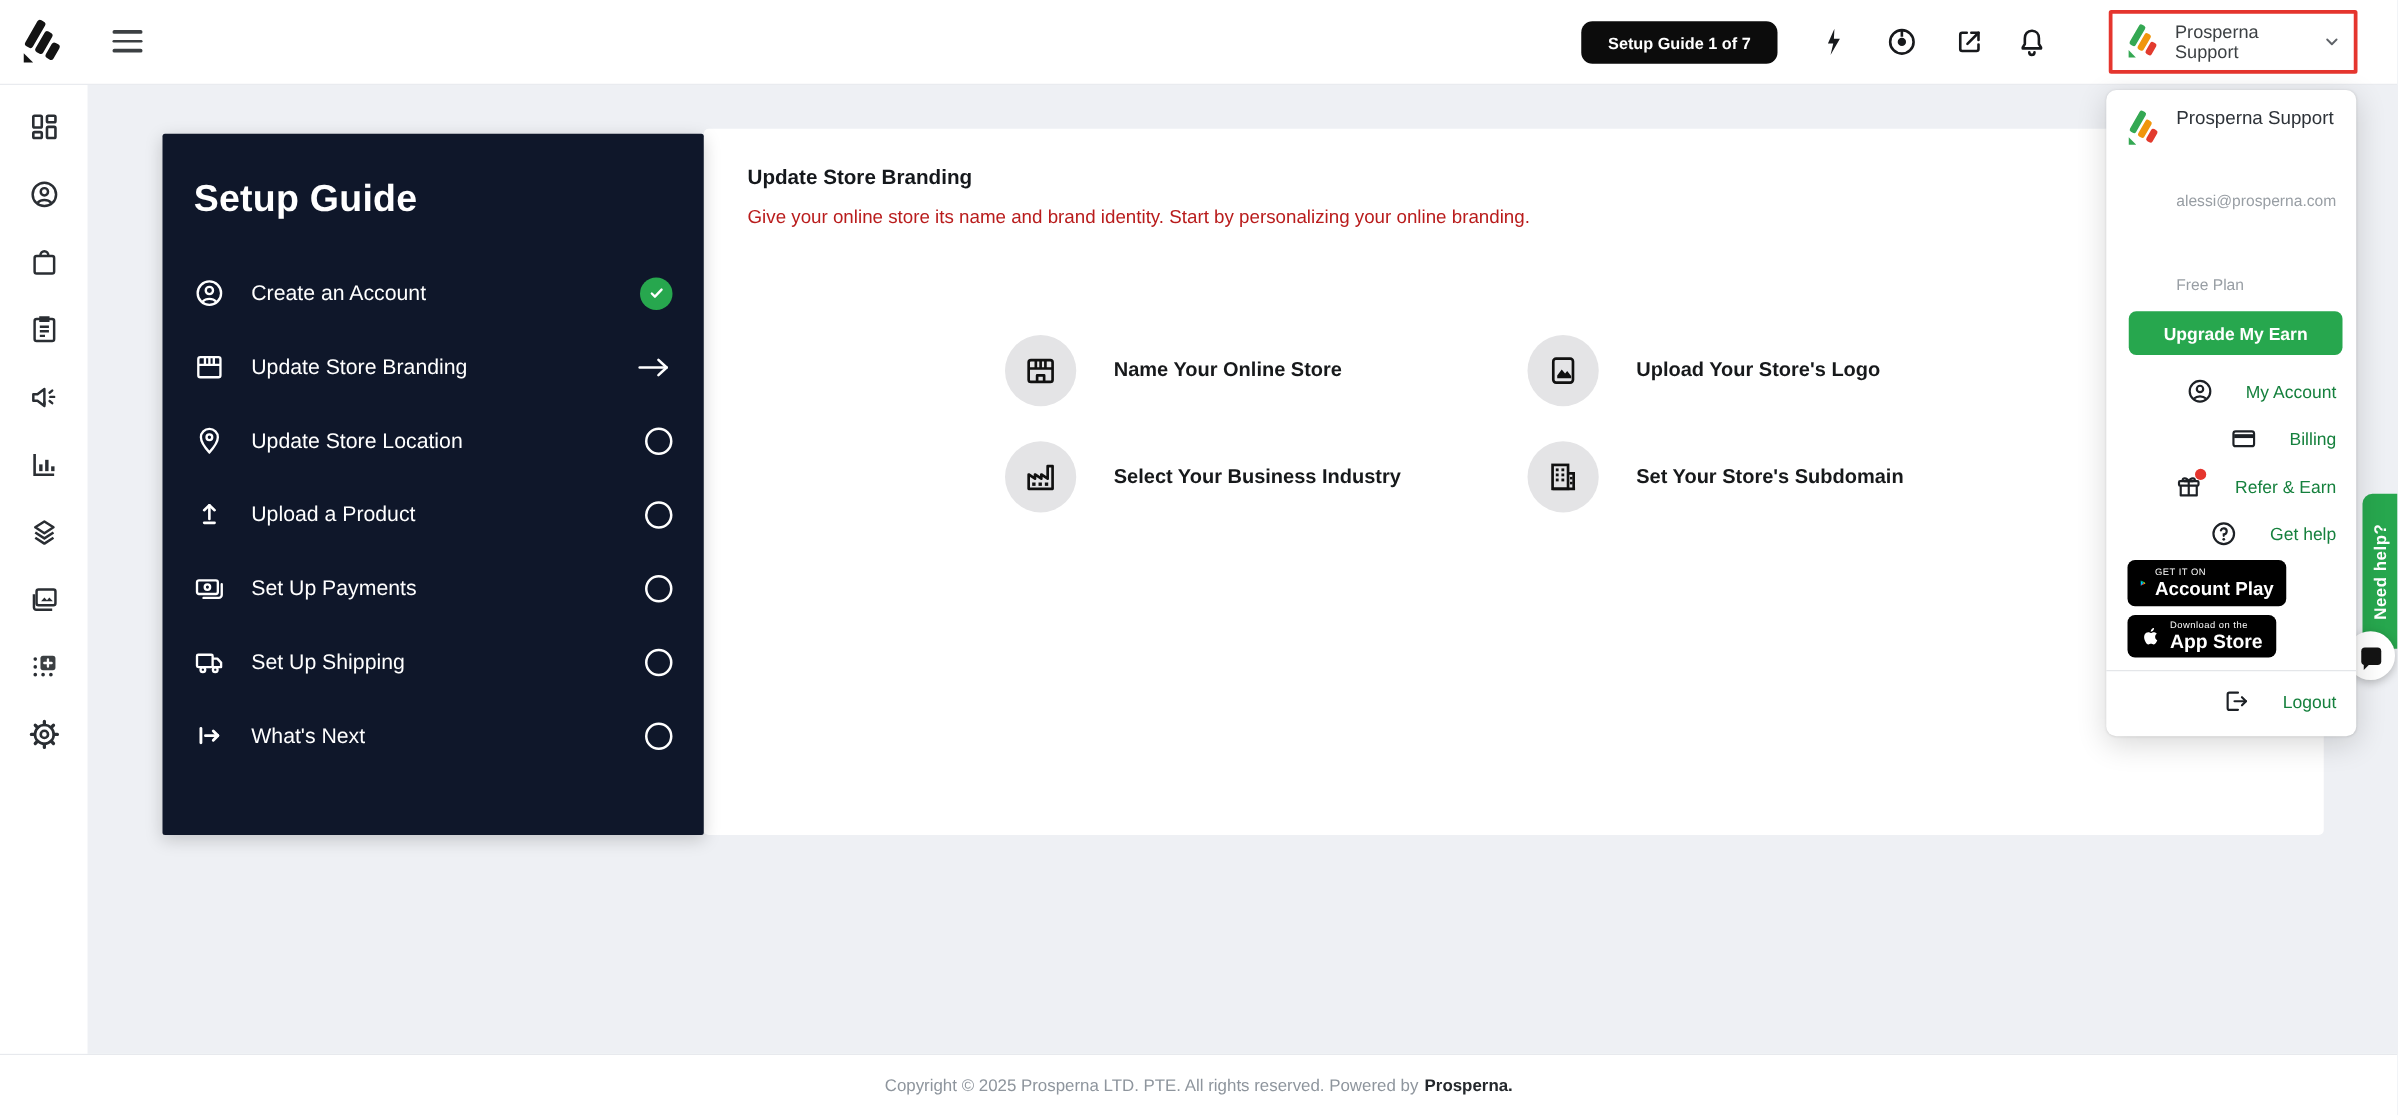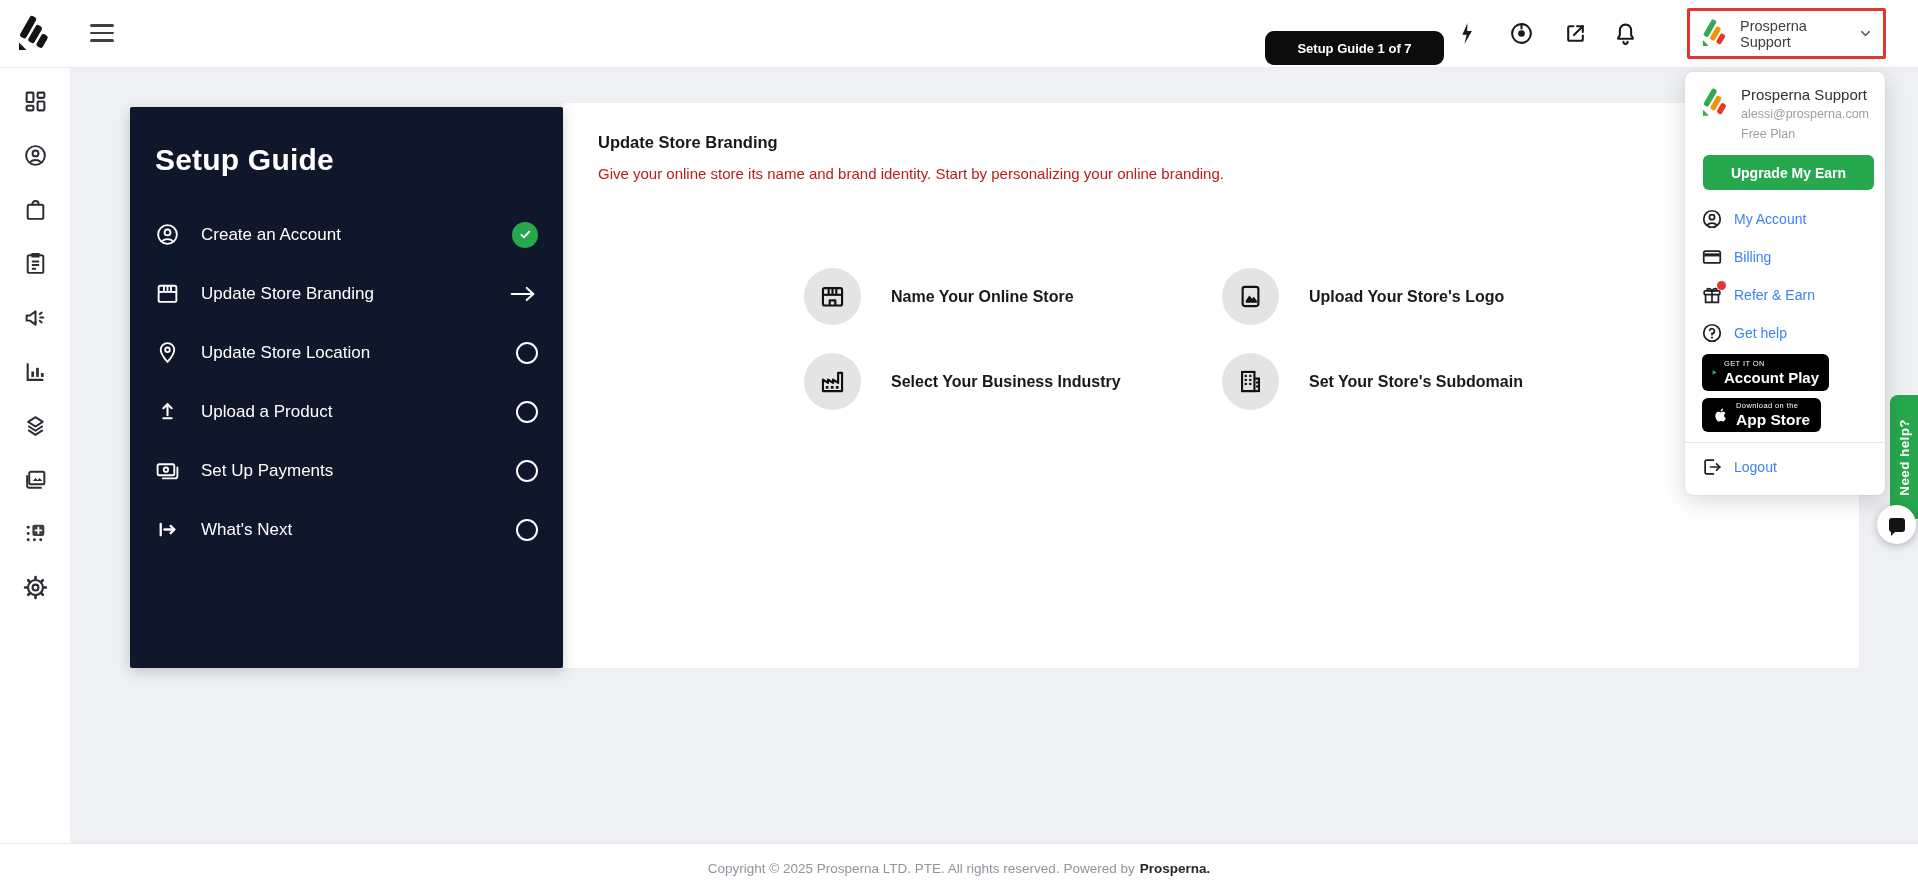--- a/index.html
+++ b/index.html
@@ -6,21 +6,21 @@
   html,body { width:1918px; height:892px; }
   body { font-family:"Liberation Sans", sans-serif; background:#eef0f4; overflow:hidden; }
   .screen { position:relative; width:1918px; height:892px; background:#eef0f4; }
 
   
   .topbar { position:absolute; left:0; top:0; width:1918px; height:68px; background:#fff;
             border-bottom:1px solid #e9ebef; z-index:30; }
   .brand-logo { position:absolute; left:14px; top:14px; width:40px; height:40px; }
   .hamburger { position:absolute; left:90px; top:24px; width:26px; height:20px; background:none; border:none; cursor:pointer; }
   .hamburger span { display:block; width:24px; height:2.6px; background:#3c4043; border-radius:2px; margin-bottom:5px; }
-  .pill { position:absolute; left:1265px; top:31px; width:179px; height:34px; border:none; border-radius:9px;
+  .pill { position:absolute; left:1265px; top:17px; width:157px; height:34px; border:none; border-radius:9px;
           background:#0c0c0c; color:#fff; font-size:13px; font-weight:700; cursor:pointer;
           font-family:"Liberation Sans",sans-serif; }
   .tb-icon { position:absolute; top:21px; width:26px; height:26px; background:none; border:none; color:#17191c; cursor:pointer; padding:0; }
   .tb-icon svg { width:25px; height:25px; }
   .account-btn { position:absolute; left:1687px; top:8px; width:199px; height:51px; background:#fff;
                  border:3px solid #e5352e; border-radius:2px; display:flex; align-items:center; gap:10px;
                  padding:0 10px 0 9px; cursor:pointer; }
   .account-btn .acct-label { font-size:14.5px; color:#3c4043; flex:1; text-align:left; }
   .chev { width:15px; height:15px; color:#5f6368; }
 
@@ -62,24 +62,24 @@
             border-top:1px solid #e7e9ed; display:flex; align-items:center; justify-content:center;
             font-size:13.5px; color:#8e959d; gap:5px; }
   .footer b { color:#24282c; font-weight:700; }
 
   
   .dropdown { position:absolute; left:1685px; top:72px; width:200px; background:#fff; border-radius:8px;
               box-shadow:0 6px 24px rgba(0,0,0,.16), 0 0 2px rgba(0,0,0,.1); z-index:40; padding-top:13px; }
   .dd-header { display:flex; padding:0 14px; gap:10px; }
   .dd-logo { width:32px; height:32px; flex:none; margin-top:2px; }
   .dd-name { font-size:15px; font-weight:500; color:#2d3238; line-height:1.35; }
-  .dd-email,.dd-plan { font-size:12.5px; color:#989ea4; line-height:1.55; }
+  .dd-email,.dd-plan { font-size:12.5px; color:#989ea4; line-height:1.55;margin-top:47px; }
   .dd-upgrade { display:block; margin:11px 11px 10px 18px; width:171px; height:35px; background:#27a74e; border:none;
                 border-radius:6px; color:#fff; font-size:14px; font-weight:700; cursor:pointer; font-family:"Liberation Sans",sans-serif; }
-  .dd-item { display:flex; align-items:center; gap:11px; height:38px; padding:0 16px; cursor:pointer; color:#3b82f6; }
+  .dd-item { display:flex; align-items:center; gap:26px; height:38px; padding:0 16px; cursor:pointer; color:#15803d;justify-content:flex-end; }
   .dd-item svg { width:22px; height:22px; flex:none; color:#1d2126; }
   .dd-item .dd-ilabel { font-size:14px; }
   .gift-wrap { position:relative; width:22px; height:22px; flex:none; }
   .gift-wrap svg { position:absolute; left:0; top:0; }
   .red-dot { position:absolute; right:-3px; top:-3px; width:9px; height:9px; border-radius:50%; background:#e5352e; }
   .badges { padding:2px 0 0 17px; }
   .store-badge { display:flex; align-items:center; background:#000; border-radius:6px; color:#fff; cursor:pointer;
                  gap:7px; padding:0 10px; margin-bottom:7px; }
   .gp { width:127px; height:37px; }
   .as { width:119px; height:34px; }
@@ -357,20 +357,30 @@
       <li class="sg-row">
         <svg class="sg-ic" viewBox="0 0 24 24" fill="none" stroke="currentColor" stroke-width="1.8">
             <rect x="2.5" y="6" width="16" height="10.5" rx="1.5"></rect>
             <circle cx="10.5" cy="11.2" r="2.1"></circle>
             <path d="M21.5 9v8.2a2.3 2.3 0 0 1-2.3 2.3H7.5" stroke-linecap="round"></path>
           </svg>
         <span class="sg-label">Set Up Payments</span>
         <span class="st-circle"></span>
       </li>
       <li class="sg-row">
+        <svg class="sg-ic" viewBox="0 0 24 24" fill="none" stroke="currentColor" stroke-width="1.8" stroke-linejoin="round">
+            <rect x="2.5" y="6.5" width="12" height="9.5" rx="1"></rect>
+            <path d="M14.5 9.5h3.6l2.9 3.1V16h-6.5"></path>
+            <circle cx="7" cy="18" r="1.8"></circle>
+            <circle cx="16.5" cy="18" r="1.8"></circle>
+          </svg>
+        <span class="sg-label">Set Up Shipping</span>
+        <span class="st-circle"></span>
+      </li>
+      <li class="sg-row">
         <svg class="sg-ic" viewBox="0 0 24 24" fill="none" stroke="currentColor" stroke-width="2.2" stroke-linecap="round" stroke-linejoin="round">
             <path d="M5.5 6.5v11"></path>
             <path d="M9 12h9.5"></path>
             <path d="M15 8.5 18.5 12 15 15.5"></path>
           </svg>
         <span class="sg-label">What's Next</span>
         <span class="st-circle"></span>
       </li>
     </ul>
   </aside>

